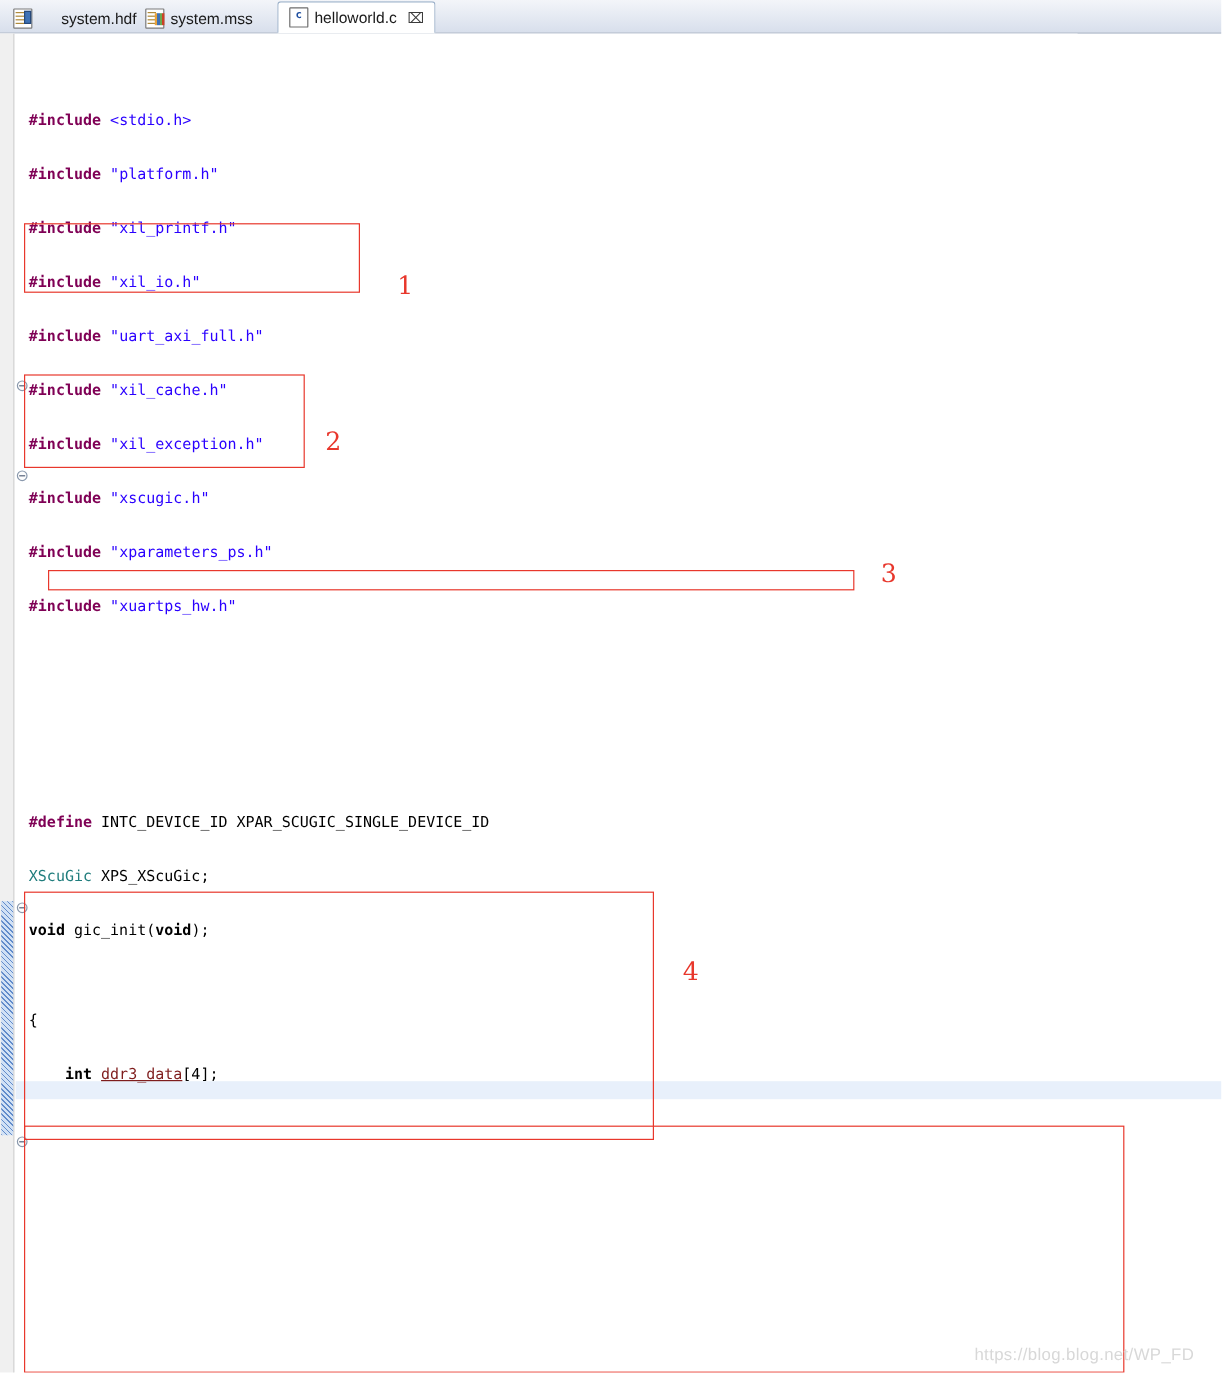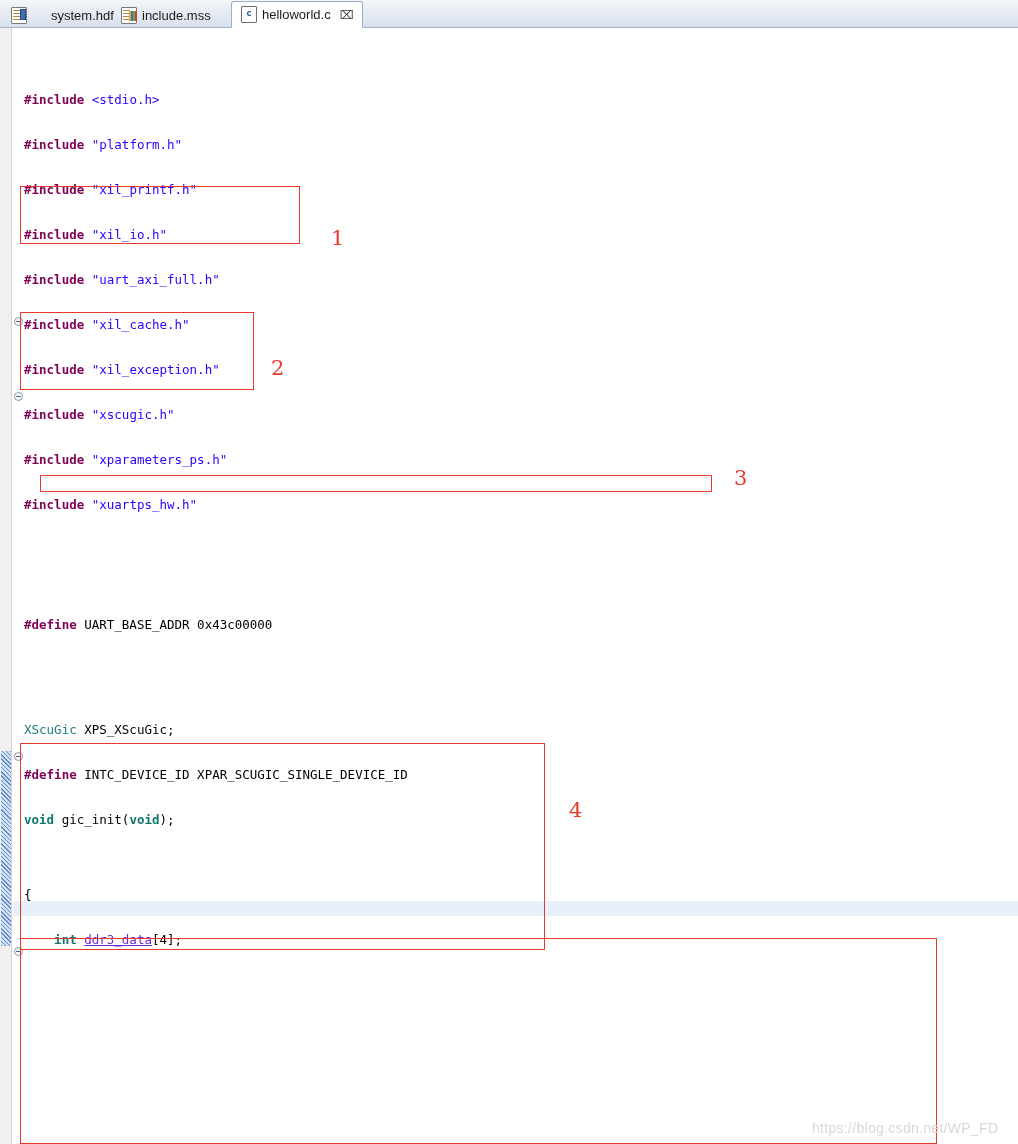--- a/index.html
+++ b/index.html
@@ -152,25 +152,25 @@
   
   .hl-line {
     position: absolute;
     left: 13px;
     width: 1005px;
     height: 15px;
     background: #e8f0fb;
   }
 
   
-  .kw   { color: #0f766e; font-weight: bold; }   
+  .kw   { color: #000000; font-weight: bold; }   
   .pre  { color: #7f0055; font-weight: bold; }   
   .str  { color: #2a00ff; }                      
   .typ  { color: #207d7d; }                      
-  .fld  { color: #6d28d9; text-decoration: underline; } 
+  .fld  { color: #7f1d1d; text-decoration: underline; } 
   .pln  { color: #000000; }
 
   
   .fold {
     position: absolute;
     width: 9px; height: 9px;
     border: 1px solid #8a99ad;
     border-radius: 50%;
     background: #fdfdfd;
     box-sizing: border-box;
@@ -215,21 +215,21 @@
 
   <div class="tabbar">
 
     <div class="tab inactive" style="left:2px;gap:24px;">
       <span class="ico ico-doc ico-hdf"></span>
       <span class="tab-label">system.hdf</span>
     </div>
 
     <div class="tab inactive" style="left:112px;">
       <span class="ico ico-doc ico-mss"></span>
-      <span class="tab-label">include.mss</span>
+      <span class="tab-label">system.mss</span>
     </div>
 
     <div class="tab active" style="left:231px;">
       <span class="ico ico-c">c</span>
       <span class="tab-label">helloworld.c</span>
       <span class="tab-close">⌧</span>
     </div>
   </div>
 
   <div class="editor">
@@ -254,25 +254,24 @@
       <div class="line"><span class="pre">#include</span> <span class="str">"xil_io.h"</span></div>
       <div class="line"><span class="pre">#include</span> <span class="str">"uart_axi_full.h"</span></div>
       <div class="line"><span class="pre">#include</span> <span class="str">"xil_cache.h"</span></div>
       <div class="line"><span class="pre">#include</span> <span class="str">"xil_exception.h"</span></div>
       <div class="line"><span class="pre">#include</span> <span class="str">"xscugic.h"</span></div>
       <div class="line"><span class="pre">#include</span> <span class="str">"xparameters_ps.h"</span></div>
       <div class="line"><span class="pre">#include</span> <span class="str">"xuartps_hw.h"</span></div>
       <div class="line"> </div>
 
       
-      <div class="line"><span class="pre">#define</span> <span class="pln">UART_BASE_ADDR 0x43c00000</span></div>
       <div class="line"> </div>
 
+      <div class="line"><span class="pre">#define</span> <span class="pln">INTC_DEVICE_ID XPAR_SCUGIC_SINGLE_DEVICE_ID</span></div>
       <div class="line"><span class="typ">XScuGic</span> <span class="pln">XPS_XScuGic;</span></div>
-      <div class="line"><span class="pre">#define</span> <span class="pln">INTC_DEVICE_ID XPAR_SCUGIC_SINGLE_DEVICE_ID</span></div>
       <div class="line"><span class="kw">void</span> <span class="pln">gic_init(</span><span class="kw">void</span><span class="pln">);</span></div>
 
       
       <div class="line"><span class="pln">{</span></div>
       <div class="line"><span class="pln">    </span><span class="kw">int</span> <span class="fld">ddr3_data</span><span class="pln">[4];</span></div>
       
       
 
       
       
@@ -338,15 +337,15 @@
     <div class="rnum" style="left:271px; top:330px;">2</div>
 
     <div class="rbox" style="left:40px;  top:447px; width:672px; height:17px;"></div>
     <div class="rnum" style="left:734px; top:440px;">3</div>
 
     <div class="rbox" style="left:20px;  top:715px; width:525px; height:207px;"></div>
     <div class="rnum" style="left:569px; top:772px;">4</div>
 
     <div class="rbox" style="left:20px;  top:910px; width:917px; height:206px;"></div>
 
-    <div class="watermark" style="left:812px; top:1092px;">https://blog.csdn.net/WP_FD</div>
+    <div class="watermark" style="left:812px; top:1092px;">https://blog.blog.net/WP_FD</div>
   </div>
 </div>
 
 </body></html>

